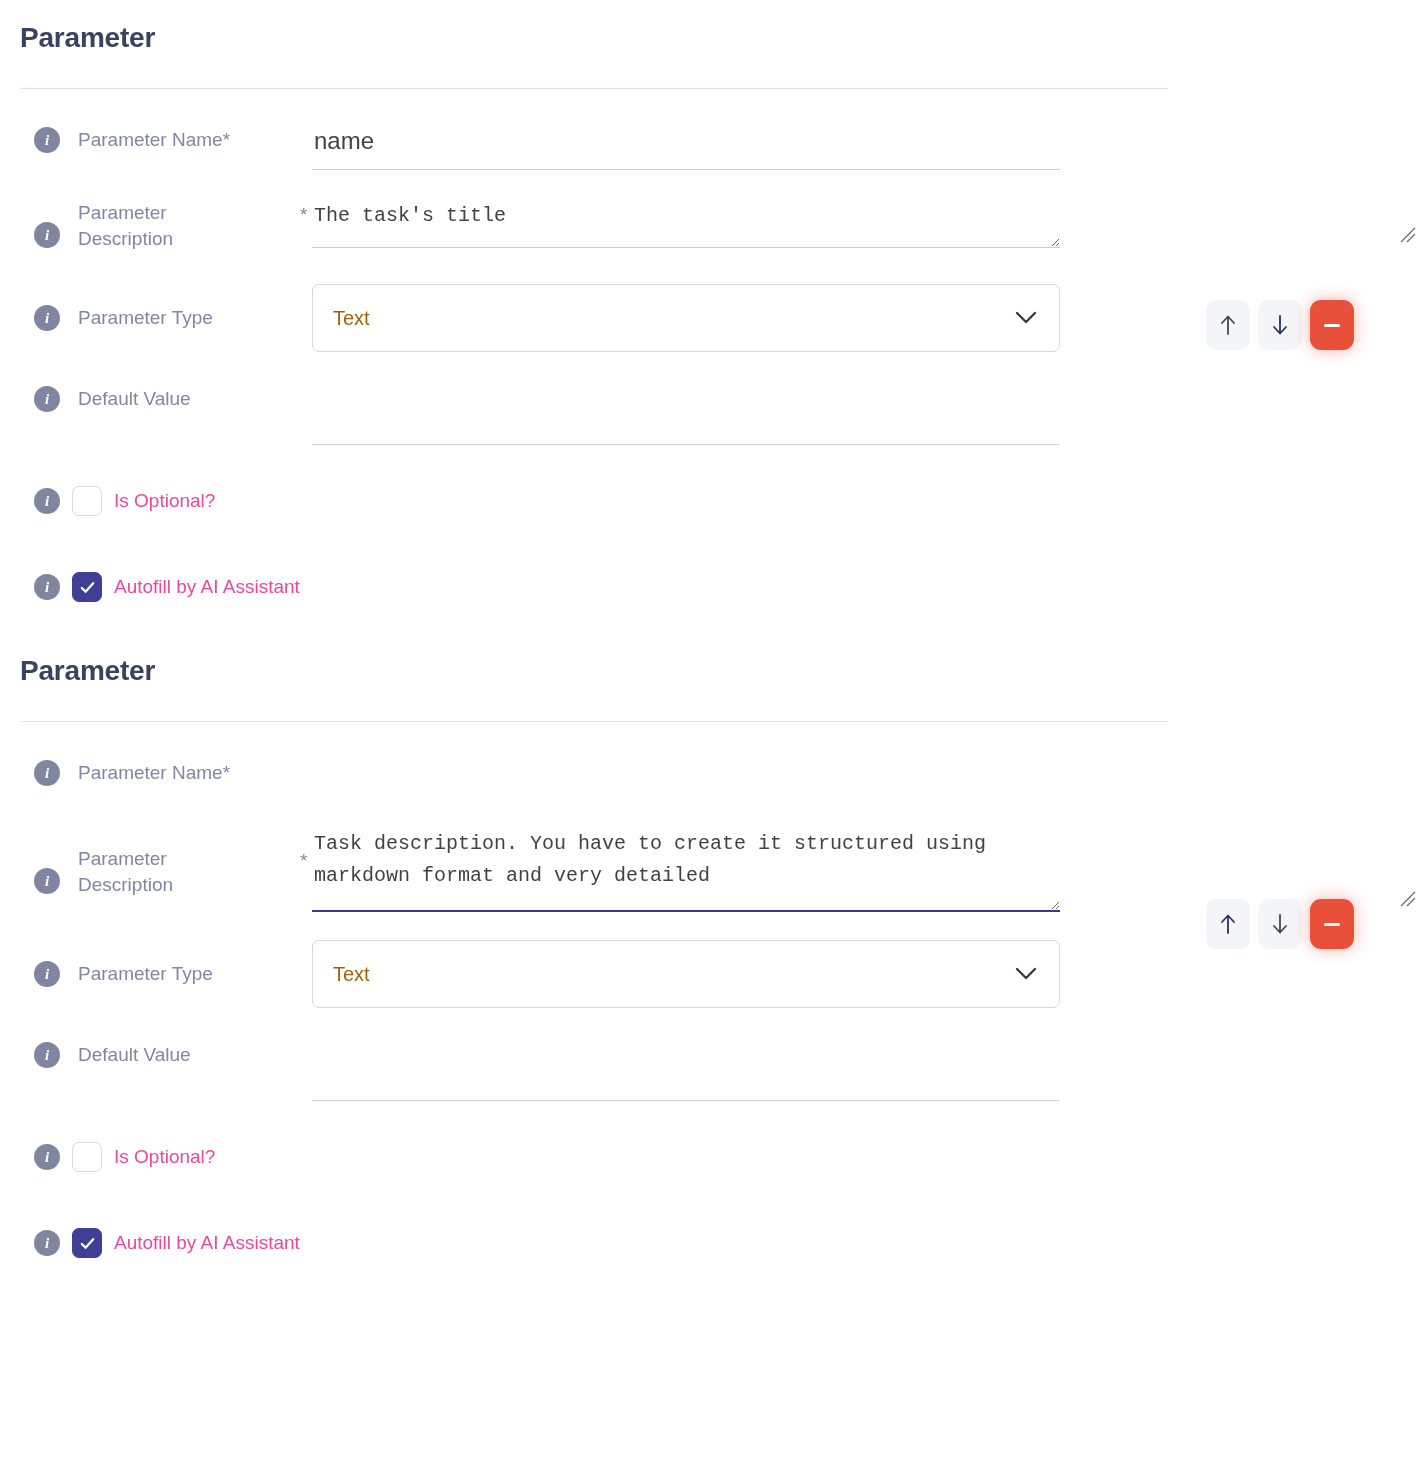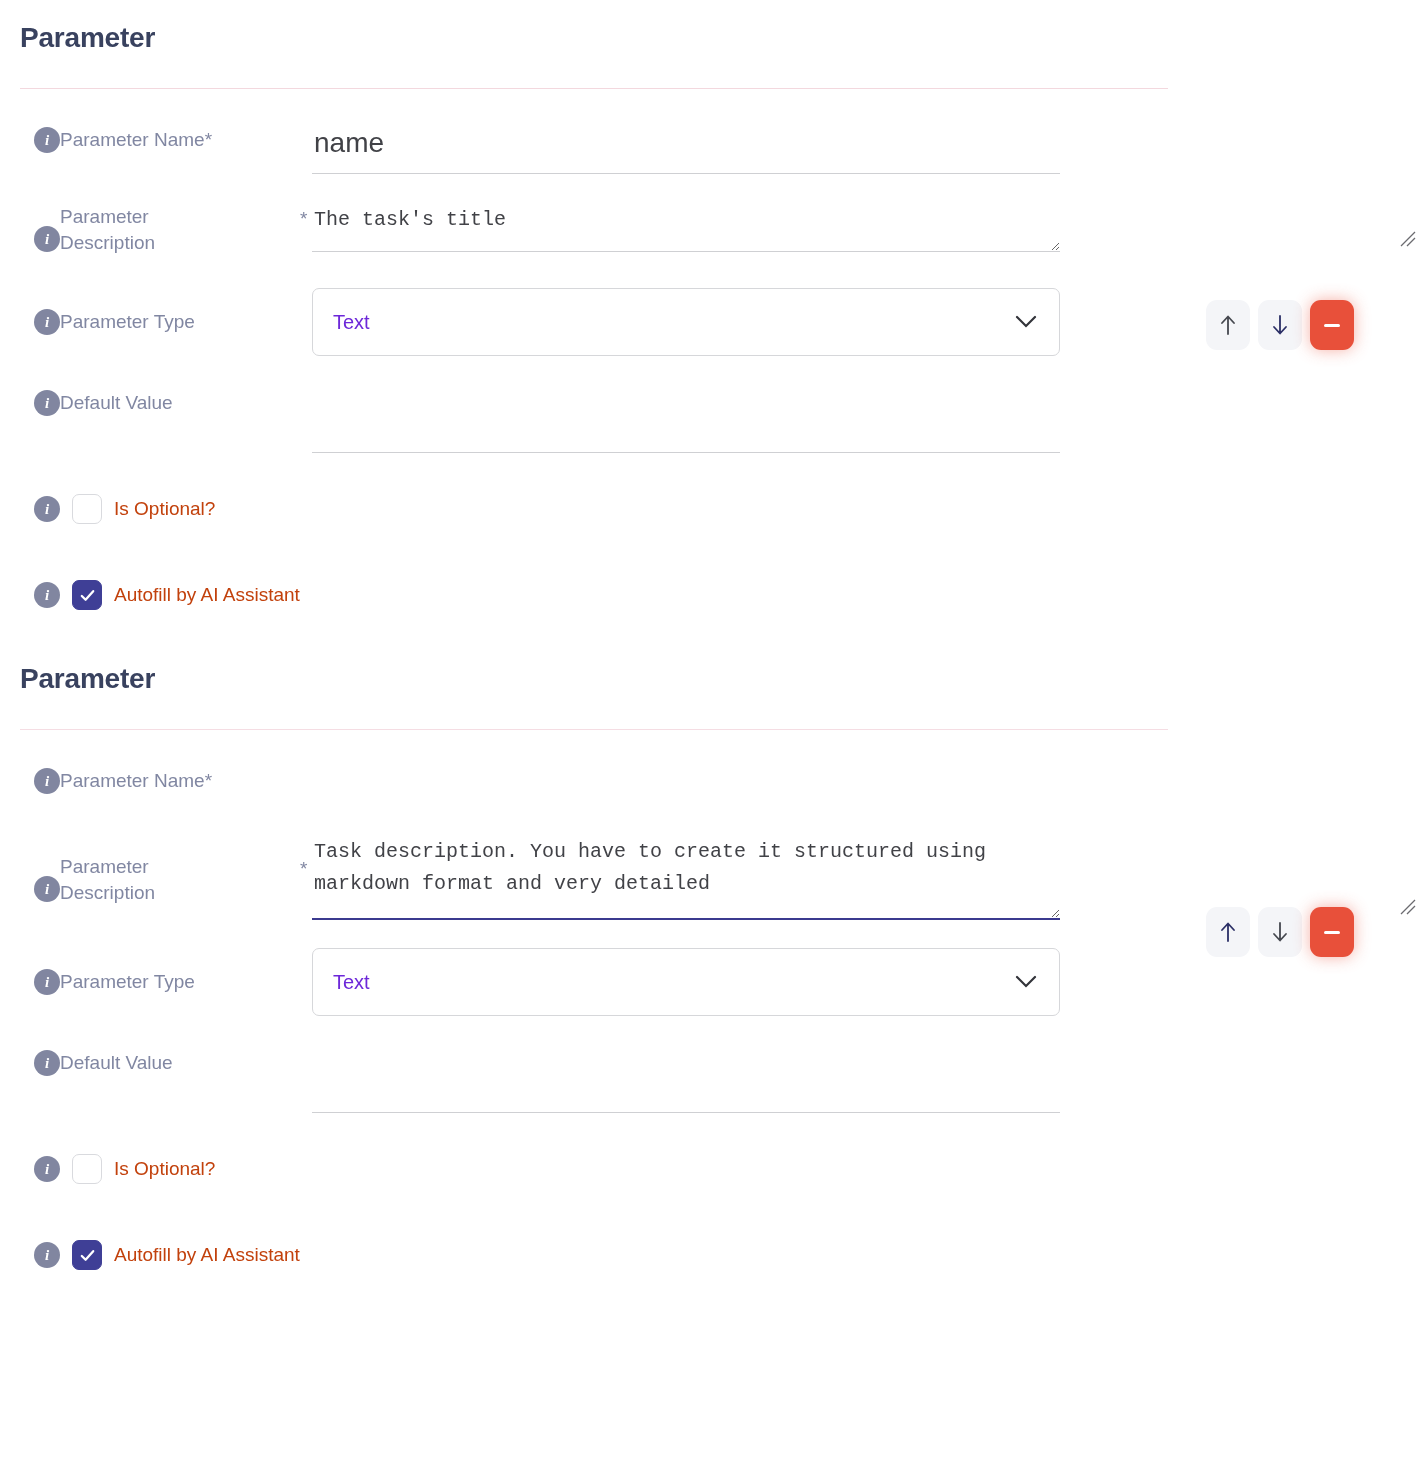--- a/index.html
+++ b/index.html
@@ -61,20 +61,21 @@
     font-weight: bold;
     font-style: italic;
     font-family: "Liberation Serif", serif;
     line-height: 1;
     user-select: none;
   }
 
   .label-block {
     width: 252px;
     flex: 0 0 252px;
+    padding-left: 18px;
     position: relative;
     display: flex;
     align-items: flex-start;
   }
 
   .field-label {
     color: #8187a2;
     font-size: 19px;
     line-height: 26px;
     max-width: 170px;
@@ -92,21 +93,21 @@
   .control-block { flex: 1 1 auto; position: relative; }
 
   
   .uline-input {
     width: 748px;
     border: none;
     border-bottom: 1px solid #cfd0d3;
     background: transparent;
     outline: none;
     font-family: "Liberation Sans", sans-serif;
-    font-size: 28px;
+    font-size: 24px;
     color: #414247;
     padding: 0 0 14px 2px;
     display: block;
   }
 
   
   .uline-textarea {
     width: 748px;
     border: none;
     border-bottom: 1px solid #cfd0d3;
@@ -137,21 +138,21 @@
     width: 748px;
     height: 68px;
     border: 1px solid #d6d7da;
     border-radius: 7px;
     background: #ffffff;
     display: flex;
     align-items: center;
     padding: 0 22px 0 20px;
     justify-content: space-between;
   }
-  .select-value { font-size: 20px; color: #6d28d9; }
+  .select-value { font-size: 20px; color: #a16207; }
 
   
   .check-row {
     display: flex;
     align-items: center;
     padding-left: 34px;
     height: 40px;
   }
   .check-row .info-icon { margin-right: 12px; }
 
@@ -161,21 +162,21 @@
     border-radius: 7px;
     flex: 0 0 30px;
     display: flex;
     align-items: center;
     justify-content: center;
   }
   .checkbox.off { background: #ffffff; border: 1px solid #d9dade; }
   .checkbox.on  { background: #3f3f96; border: 1px solid #3f3f96; }
 
   .check-label {
-    color: #c2410c;
+    color: #ec4899;
     font-size: 19px;
     margin-left: 12px;
     white-space: nowrap;
   }
 
   
   .actions {
     position: absolute;
     display: flex;
     gap: 8px;

